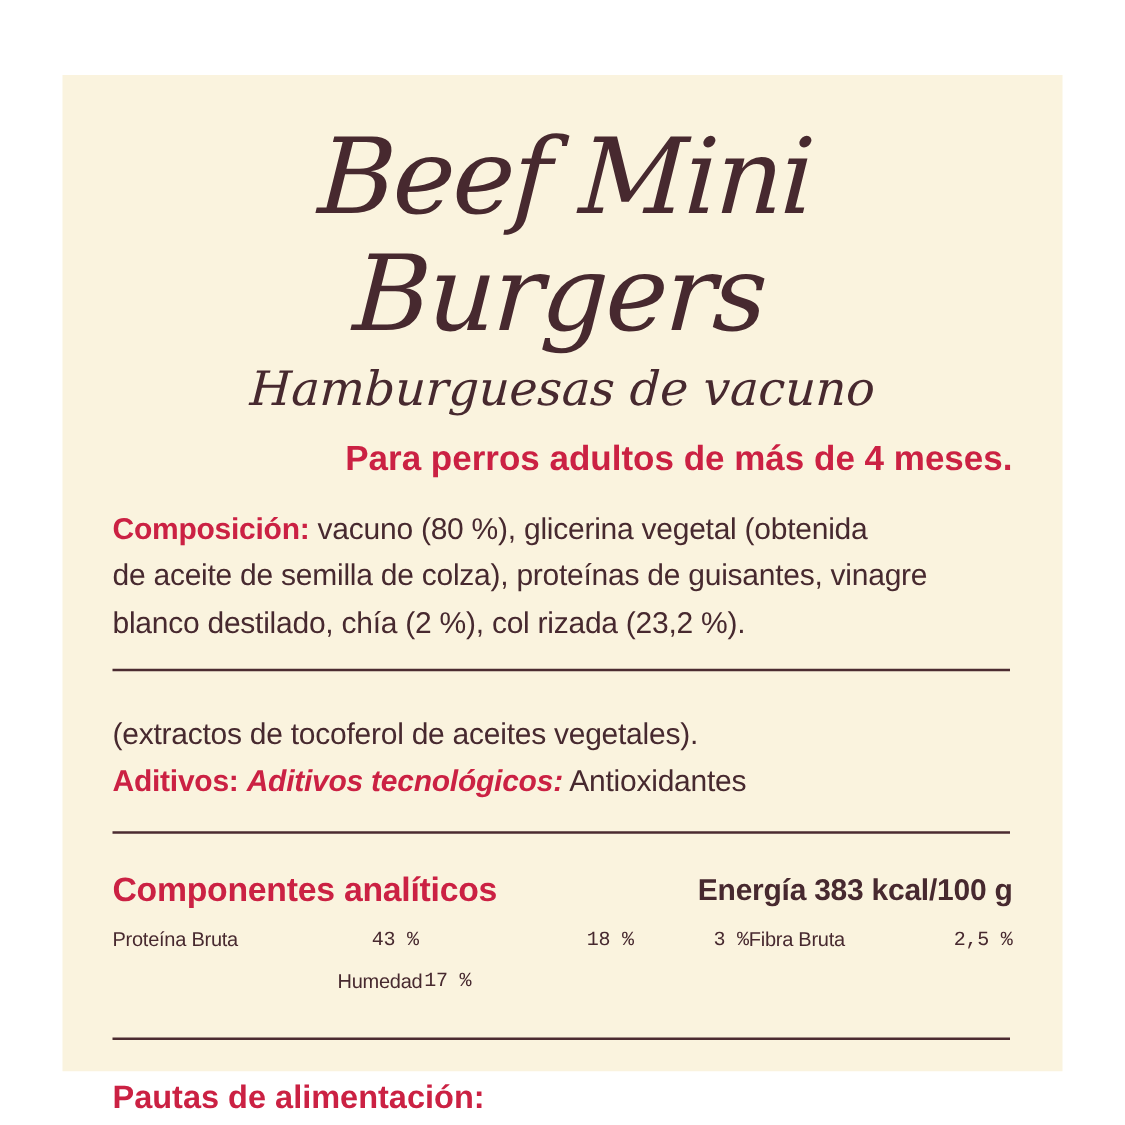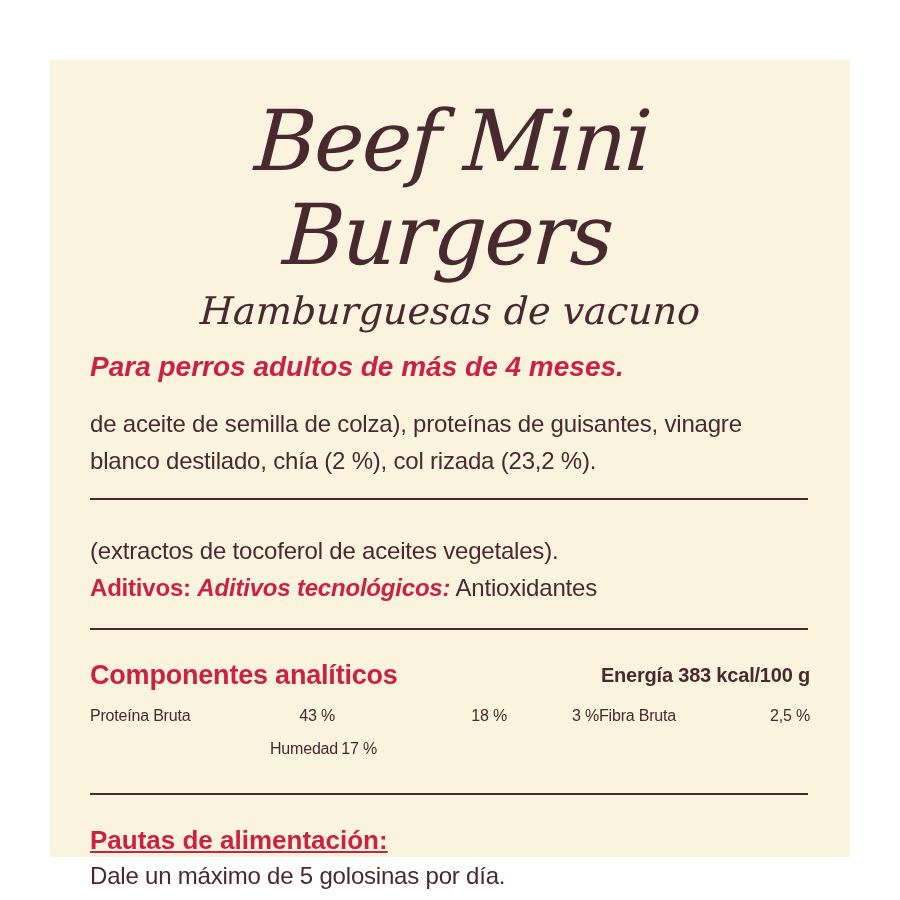--- a/index.html
+++ b/index.html
@@ -41,23 +41,22 @@
     font-style:italic;
     font-size:38px;
     line-height:1.25;
     text-align:center;
     color:var(--text-brown);
     margin-top:6px;
     transform:skewX(-3deg);
   }
   .tagline{
     font-weight:bold;
-    font-style:italic;
     font-size:28px;
-    text-align:left;
+    text-align:right;
     color:var(--accent-red);
     margin-top:15px;
   }
   .para{
     font-size:24px;
     line-height:37.5px;
     letter-spacing:-0.2px;
     color:var(--text-brown);
   }
   .para .line{ white-space:nowrap; }
@@ -79,61 +78,61 @@
     align-items:center;
     margin-top:30px;
   }
   .analytics-heading{
     font-size:27px;
     font-weight:bold;
     color:var(--accent-red);
     letter-spacing:-0.2px;
   }
   .energy{
-    font-size:20px;
+    font-size:24px;
     font-weight:bold;
     color:var(--text-brown);
     letter-spacing:-0.2px;
   }
   .analytics-grid{
     display:grid;
     grid-template-columns:180px 65px 42px 130px 60px 32px 150px 61px;
     font-size:16px;
     line-height:33px;
     letter-spacing:-0.2px;
     color:var(--text-brown);
     margin-top:8px;
   }
-  .analytics-grid .val{ text-align:right; }
+  .analytics-grid .val{ text-align:right;font-family:Liberation Mono, monospace; }
   .feeding{ margin-top:30px; }
   .feeding-heading{
     font-size:26px;
     font-weight:bold;
     color:var(--accent-red);
     margin-bottom:6px;
-    text-decoration:underline;
   }
   .feeding-text{
     font-size:24px;
     letter-spacing:-0.2px;
     color:var(--text-brown);
   }
 </style>
 </head>
 <body>
 
 <div class="panel">
 
   <h1 class="title">Beef Mini Burgers</h1>
 
   <div class="subtitle">Hamburguesas de vacuno</div>
 
   <div class="tagline">Para perros adultos de más de 4 meses.</div>
 
   <div class="para composition">
+    <div class="line"><span class="red-bold">Composición:</span> <span>vacuno (80 %), glicerina vegetal (obtenida</span></div>
     <div class="line">de aceite de semilla de colza), proteínas de guisantes, vinagre</div>
     <div class="line">blanco destilado, chía (2 %), col rizada (23,2 %).</div>
   </div>
 
   <hr class="divider divider-1">
 
   <div class="para additives">
     <div class="line">(extractos de tocoferol de aceites vegetales).</div>
     <div class="line"><span class="red-bold">Aditivos:</span> <span class="red-bold-italic">Aditivos tecnológicos:</span> <span>Antioxidantes</span></div>
   </div>

